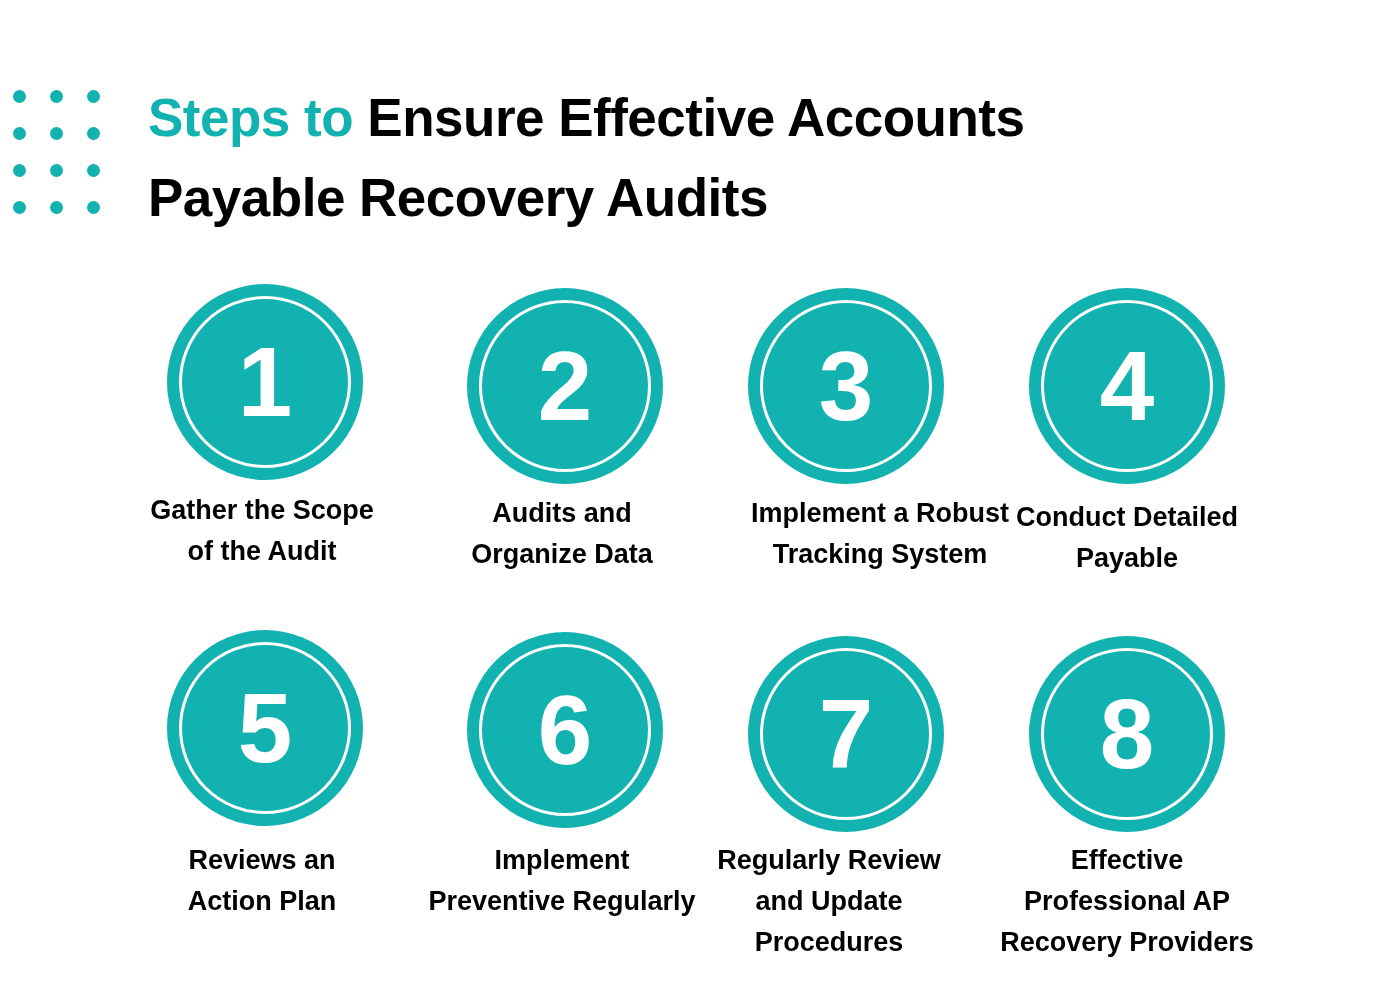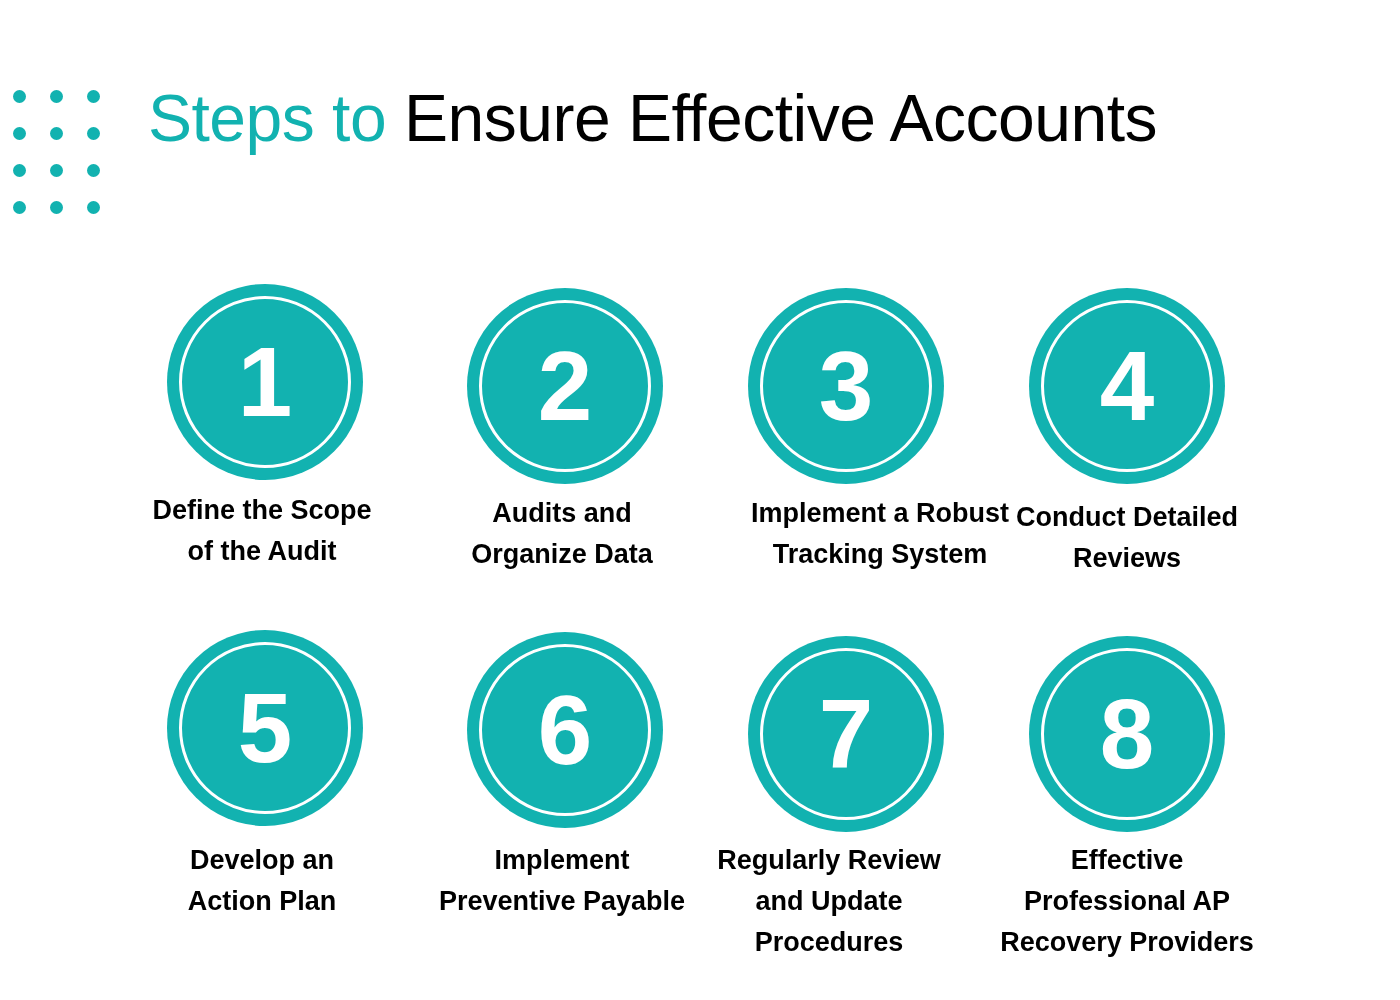--- a/index.html
+++ b/index.html
@@ -1,21 +1,21 @@
 <!DOCTYPE html>
 <html><head>
 <meta charset="utf-8">
 <style>
   html, body { margin:0; padding:0; }
   body { width:1400px; height:1000px; background:#ffffff; position:relative; overflow:hidden;
          font-family:"Liberation Sans", "DejaVu Sans", sans-serif; }
   .dots { position:absolute; left:10px; top:88px; width:100px; height:130px; }
   .dot { position:absolute; width:13px; height:13px; border-radius:50%; background:#12b2b0; }
-  .title { position:absolute; left:148px; top:78px; margin:0; font-size:66px; line-height:80px;
-           font-weight:normal; color:#000; letter-spacing:-0.5px; }
+  .title { position:absolute; left:148px; top:78px; margin:0; font-size:53px; line-height:80px;
+           font-weight:bold; color:#000; letter-spacing:-0.5px; }
   .title .accent { color:#12b2b0; }
   .ring { position:absolute; width:196px; height:196px; border-radius:50%; background:#12b2b0; }
   .ring-inner { position:absolute; left:12px; top:12px; width:166px; height:166px; border-radius:50%;
                 border:3px solid #ffffff; background:#12b2b0; display:flex; align-items:center; justify-content:center; }
   .num { color:#ffffff; font-weight:bold; font-size:98px; line-height:1; }
   .label { position:absolute; width:320px; text-align:center; font-weight:bold; font-size:27px;
            line-height:41px; color:#000; white-space:pre-line; }
 </style>
 </head>
 <body>
@@ -31,28 +31,29 @@
   <div class="dot" style="left:40px;top:76px"></div>
   <div class="dot" style="left:77px;top:76px"></div>
   <div class="dot" style="left:3px;top:113px"></div>
   <div class="dot" style="left:40px;top:113px"></div>
   <div class="dot" style="left:77px;top:113px"></div>
 </div>
 
 <h1 class="title">
   <span class="accent">Steps to</span>
   <span>Ensure Effective Accounts</span><br>
+  <span>Payable Recovery Audits</span>
 </h1>
 
 <div class="ring" style="left:167px;top:284px">
   <div class="ring-inner">
       <span class="num">1</span>
     </div>
 </div>
-<div class="label" style="left:102px;top:490px">Define the Scope
+<div class="label" style="left:102px;top:490px">Gather the Scope
 of the Audit</div>
 
 <div class="ring" style="left:467px;top:288px">
   <div class="ring-inner">
       <span class="num">2</span>
     </div>
 </div>
 <div class="label" style="left:402px;top:493px">Audits and
 Organize Data</div>
 
@@ -63,37 +64,37 @@
 </div>
 <div class="label" style="left:720px;top:493px">Implement a Robust
 Tracking System</div>
 
 <div class="ring" style="left:1029px;top:288px">
   <div class="ring-inner">
       <span class="num">4</span>
     </div>
 </div>
 <div class="label" style="left:967px;top:497px">Conduct Detailed
-Reviews</div>
+Payable</div>
 
 <div class="ring" style="left:167px;top:630px">
   <div class="ring-inner">
       <span class="num">5</span>
     </div>
 </div>
-<div class="label" style="left:102px;top:840px">Develop an
+<div class="label" style="left:102px;top:840px">Reviews an
 Action Plan</div>
 
 <div class="ring" style="left:467px;top:632px">
   <div class="ring-inner">
       <span class="num">6</span>
     </div>
 </div>
 <div class="label" style="left:402px;top:840px">Implement
-Preventive Payable</div>
+Preventive Regularly</div>
 
 <div class="ring" style="left:748px;top:636px">
   <div class="ring-inner">
       <span class="num">7</span>
     </div>
 </div>
 <div class="label" style="left:669px;top:840px">Regularly Review
 and Update
 Procedures</div>
 

